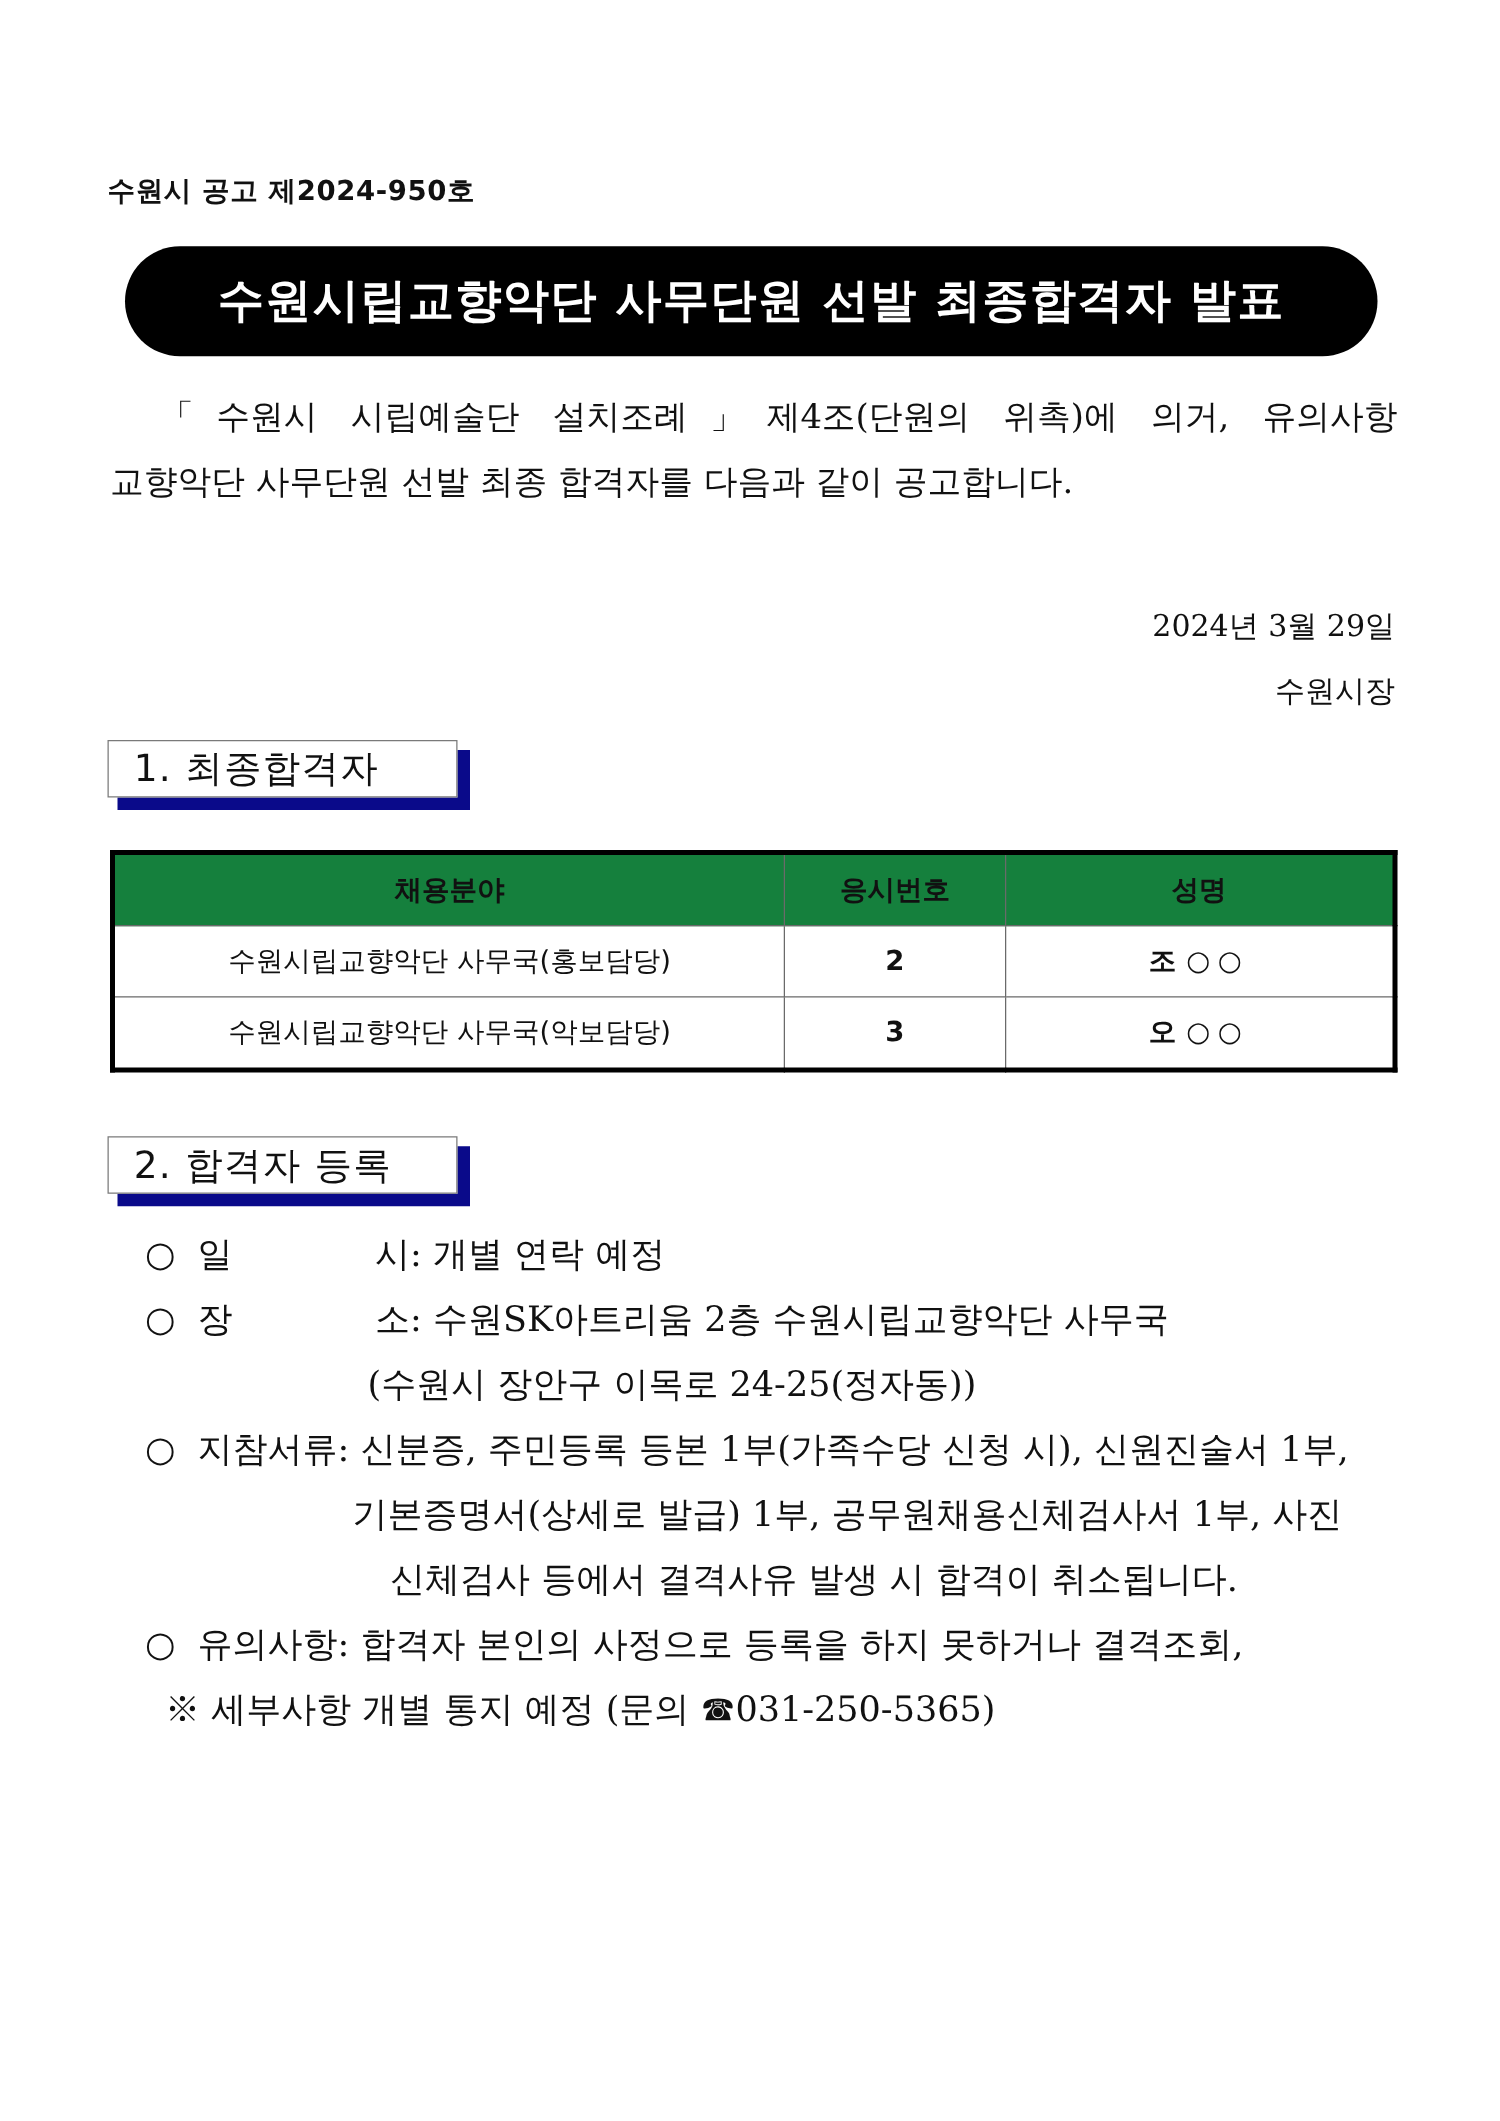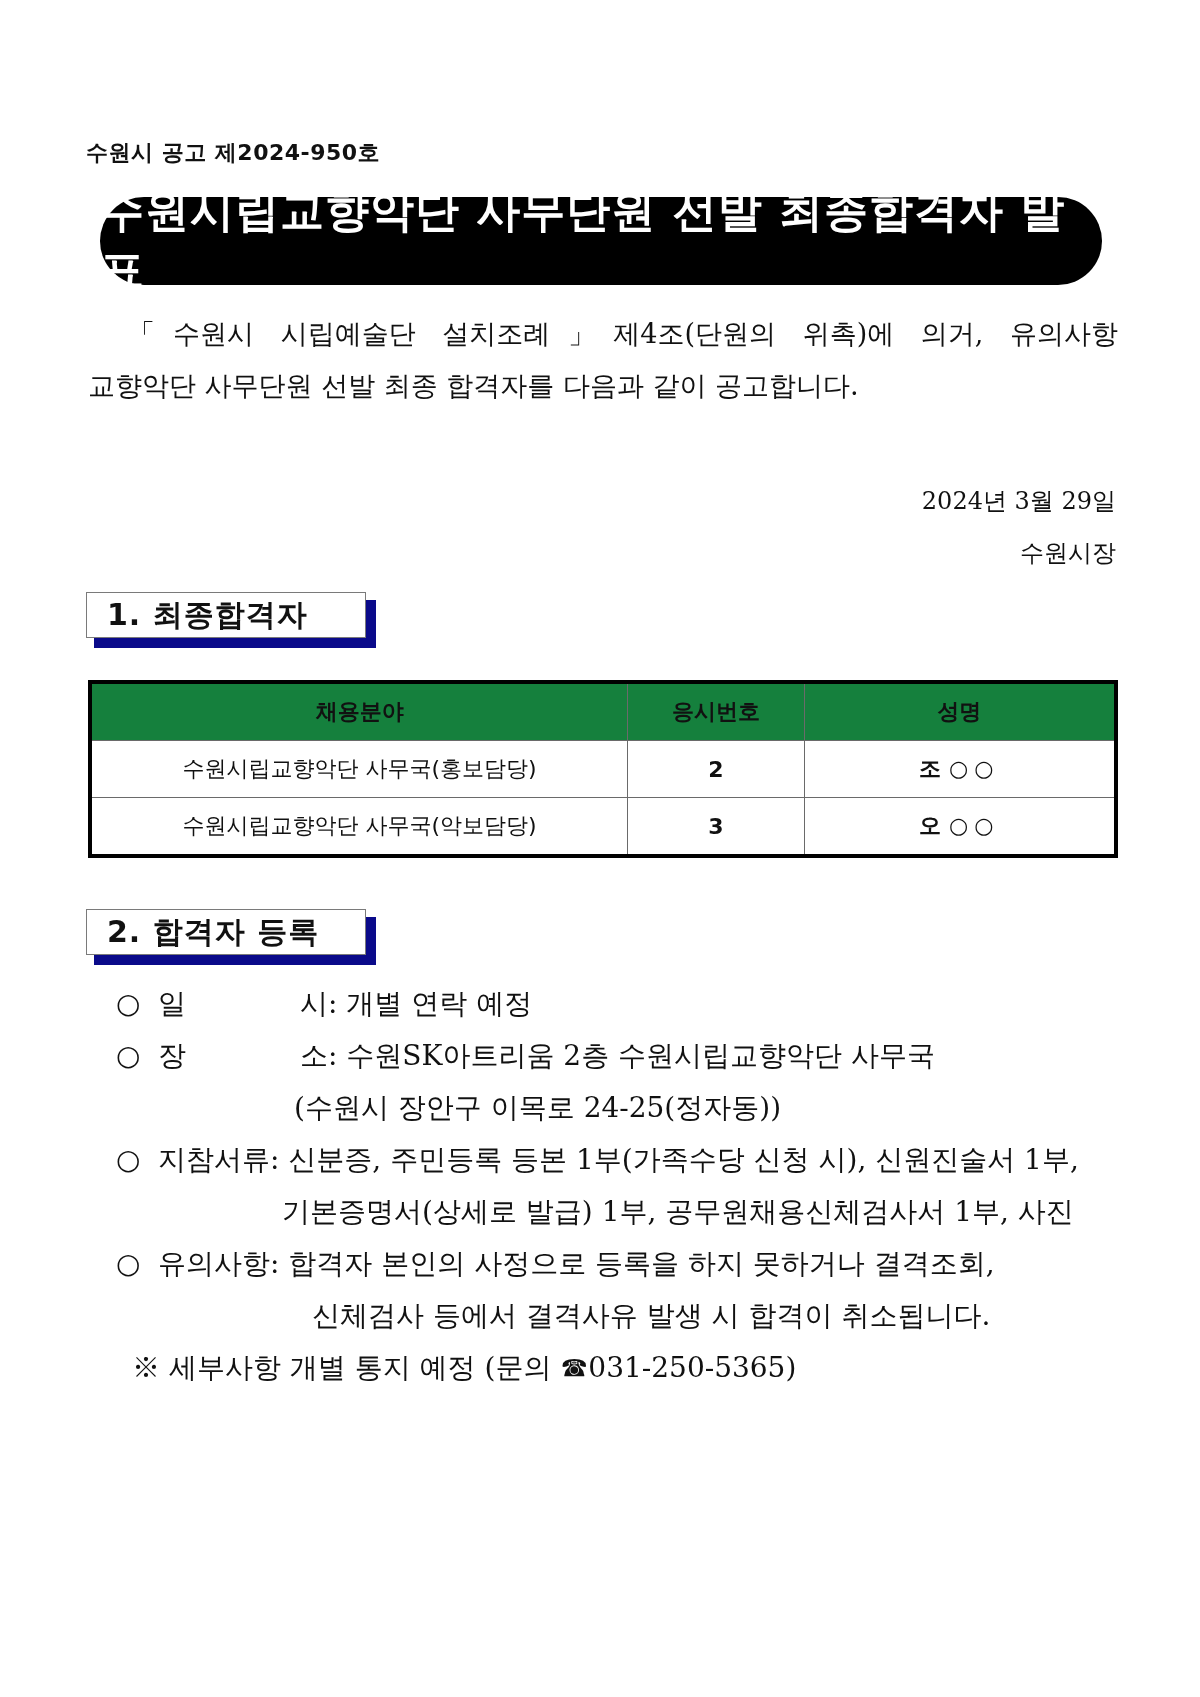--- a/index.html
+++ b/index.html
@@ -13,21 +13,21 @@
       position: absolute; left: 86px; top: 138px;
       font-size: 22px; font-weight: bold; letter-spacing: 0.5px;
       font-family: "DejaVu Sans", "Liberation Sans", sans-serif;
     }
     .title-bar {
       position: absolute; left: 100px; top: 197px; width: 1002px; height: 88px;
       background: #000000; border-radius: 46px;
       display: flex; align-items: center; justify-content: center;
     }
     .title-bar span {
-      color: #ffffff; font-size: 44px; font-weight: bold; letter-spacing: 1px;
+      color: #ffffff; font-size: 37px; font-weight: bold; letter-spacing: 1px;
       font-family: "DejaVu Sans", "Liberation Sans", sans-serif;
     }
     .intro {
       position: absolute; left: 88px; top: 308px; width: 1030px;
       font-size: 27px; line-height: 52px; text-align: justify;
     }
     .intro p { margin: 0; }
     .intro .l1 { text-indent: 40px; text-align-last: justify; }
 
     .date-block {
@@ -41,21 +41,21 @@
     .section-head .shadow {
       position: absolute; left: 8px; top: 8px; width: 282px; height: 48px;
       background: #0a0a8a;
     }
     .section-head .box {
       position: absolute; left: 0; top: 0; width: 280px; height: 46px;
       background: #ffffff; border: 1px solid #7a7a7a;
       display: flex; align-items: center; padding-left: 20px; box-sizing: border-box;
     }
     .section-head .box span {
-      font-size: 30px; font-weight: bold; letter-spacing: 1px;
+      font-size: 30px; font-weight: normal; letter-spacing: 1px;
       font-family: "DejaVu Sans", "Liberation Sans", sans-serif;
     }
     .sh1 { top: 592px; }
     .sh2 { top: 909px; }
 
     table.result {
       position: absolute; left: 88px; top: 680px; width: 1030px;
       border-collapse: collapse; border: 4px solid #000000;
       font-family: "DejaVu Sans", "Liberation Sans", sans-serif;
     }
@@ -153,23 +153,23 @@
   <div class="row">
     <span class="bullet">○</span><span class="label-place">장</span><span>소:</span>
     <span>수원SK아트리움 2층 수원시립교향악단 사무국</span>
   </div>
   <div class="row cont">(수원시 장안구 이목로 24-25(정자동))</div>
   <div class="row">
     <span class="bullet">○</span><span>지참서류:</span>
     <span>신분증, 주민등록 등본 1부(가족수당 신청 시), 신원진술서 1부,</span>
   </div>
   <div class="row cont2">기본증명서(상세로 발급) 1부, 공무원채용신체검사서 1부, 사진</div>
+  <div class="row cont3">신체검사 등에서 결격사유 발생 시 합격이 취소됩니다.</div>
   <div class="row">
     <span class="bullet">○</span><span>유의사항:</span>
     <span>합격자 본인의 사정으로 등록을 하지 못하거나 결격조회,</span>
   </div>
-  <div class="row cont3">신체검사 등에서 결격사유 발생 시 합격이 취소됩니다.</div>
   <div class="row note">
     <span>※</span>
     <span>세부사항 개별 통지 예정 (문의</span>
     <span>☎</span><span>031-250-5365)</span>
   </div>
 </div>
 
 </body></html>

